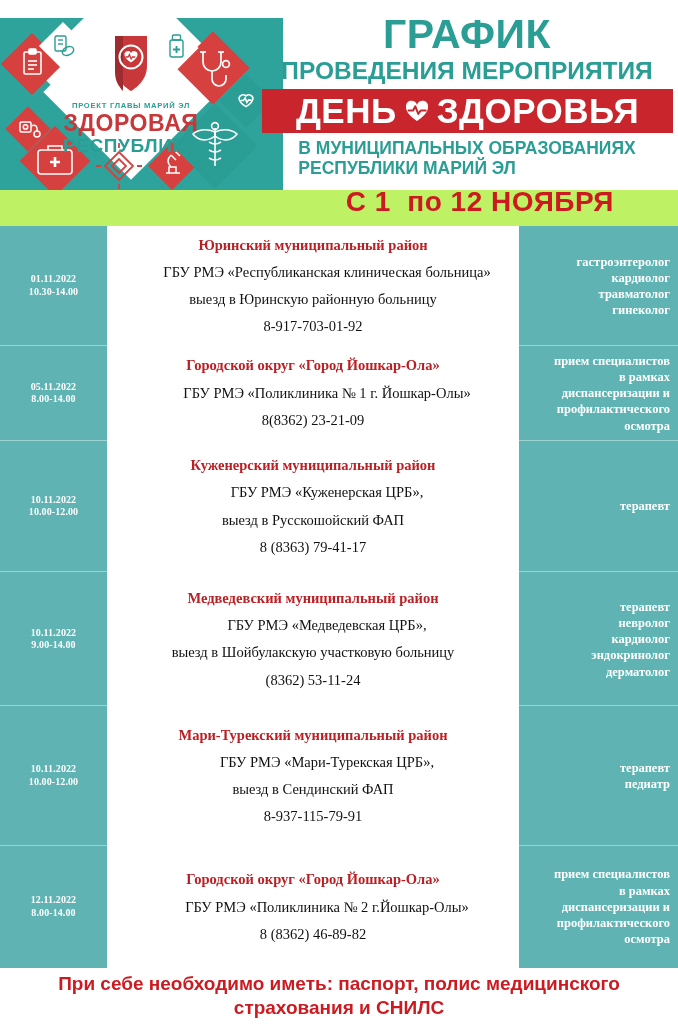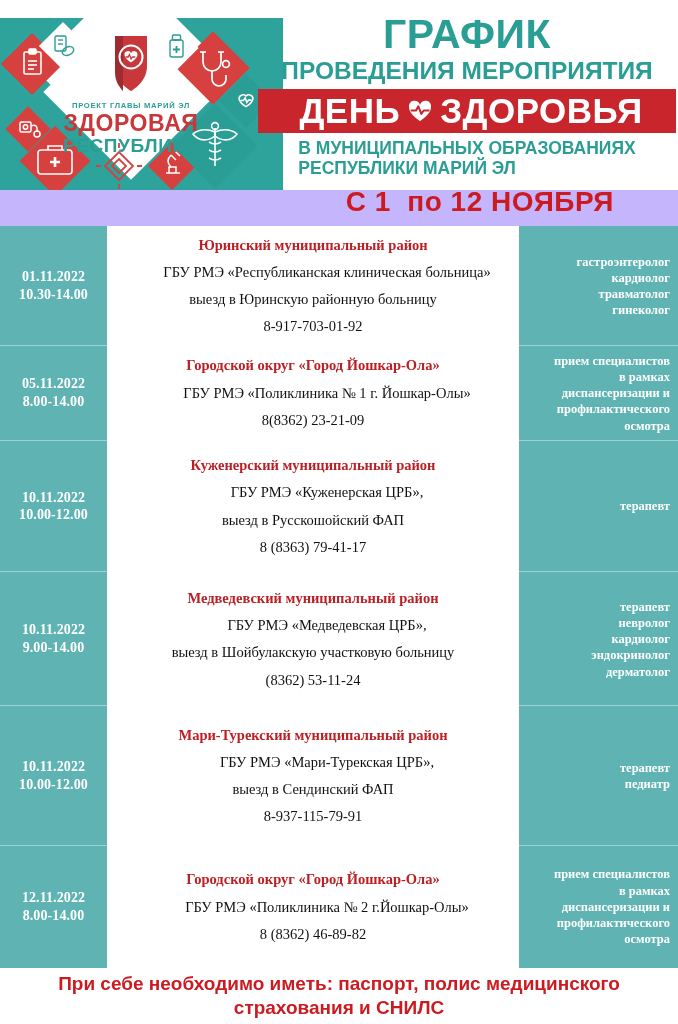--- a/index.html
+++ b/index.html
@@ -23,49 +23,49 @@
     font-family:"Liberation Sans", sans-serif;
     font-weight:bold;color:#2a9d94;font-size:41px;letter-spacing:0.5px;line-height:1.02;
   }
   .t-provedenia{
     font-family:"Liberation Sans", sans-serif;
     font-weight:bold;color:#2a9d94;font-size:24.5px;letter-spacing:0px;line-height:1.1;margin-top:2px;
   }
   .redbar{
     background:#c8262c;width:100%;margin-top:4px;
     display:flex;align-items:center;justify-content:center;gap:6px;
-    padding:4px 0 5px 8px;
+    padding:4px 0 5px 1px;
   }
   .t-den{
     font-family:"Liberation Sans", sans-serif;
     font-weight:bold;color:#ffffff;font-size:35px;letter-spacing:0.5px;line-height:1;
   }
   .heart-badge{display:inline-block;width:28px;height:26px;position:relative;top:1px;}
   .t-vmunic{
     font-family:"Liberation Sans", sans-serif;
     font-weight:bold;color:#2a9d94;font-size:17.5px;line-height:1.18;margin-top:5px;
   }
 
   
-  .daterange-wrap{flex:0 0 36px;position:relative;background:#c4b5fd;}
+  .daterange-wrap{flex:0 0 36px;position:relative;background:#bef264;}
   .daterange{
     position:absolute;right:64px;top:-4px;
     font-family:"Liberation Sans", sans-serif;
     font-weight:bold;color:#cc1a21;font-size:28px;letter-spacing:0.5px;white-space:pre;
   }
 
   
   .table{flex:1 1 auto;position:relative;background:#ffffff;}
   .col-left{position:absolute;left:0;top:0;width:107px;bottom:0;background:#5fb3b3;}
   .col-right{position:absolute;left:519px;top:0;right:0;bottom:0;background:#5fb3b3;}
 
   .rows{position:absolute;inset:0;display:flex;flex-direction:column;}
   .row{display:flex;position:relative;}
   .row .cell-date{
-    flex:0 0 107px;color:#ffffff;font-weight:bold;font-size:14px;line-height:1.28;
+    flex:0 0 107px;color:#ffffff;font-weight:bold;font-size:10px;line-height:1.28;
     display:flex;flex-direction:column;align-items:center;justify-content:center;
     text-align:center;letter-spacing:0.1px;
   }
   .row .cell-main{
     flex:1 1 auto;display:flex;flex-direction:column;align-items:center;justify-content:center;
     text-align:right;padding:0 0;box-sizing:border-box;
   }
   .row .cell-spec{
     flex:0 0 159px;color:#ffffff;font-weight:bold;font-size:12.5px;line-height:1.3;
     display:flex;flex-direction:column;align-items:flex-end;justify-content:center;

